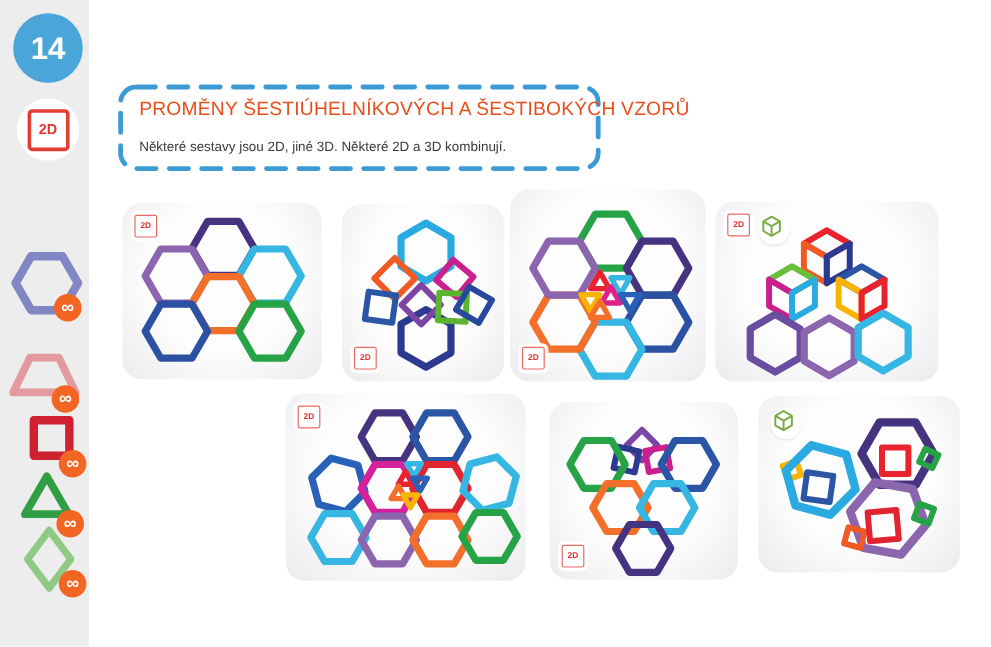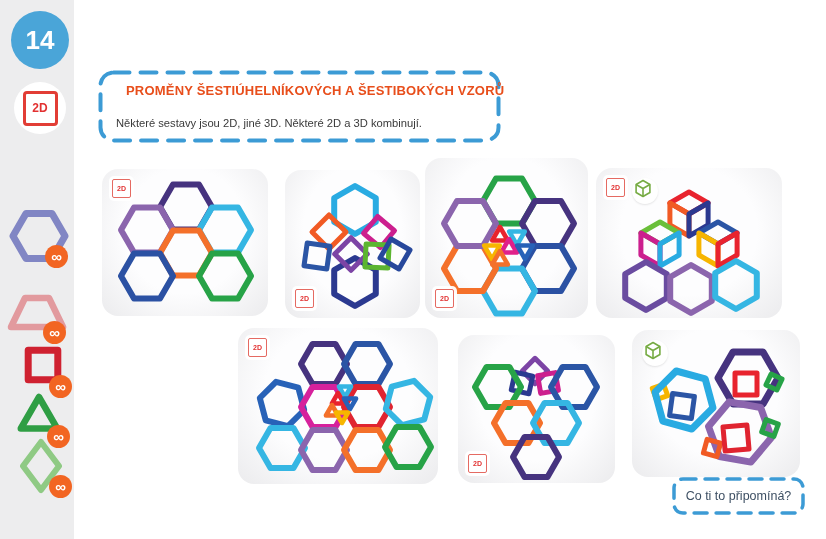--- a/index.html
+++ b/index.html
@@ -17,22 +17,22 @@
   .sq2d{width:29px;height:29px;border:3.5px solid #e23d35;border-radius:4px;
         display:flex;align-items:center;justify-content:center;
         font-weight:bold;font-size:12px;color:#e23131;}
   .shape-slot{position:absolute;width:62px;height:60px;}
   .inf-badge{position:absolute;right:2px;bottom:0;width:23px;height:23px;border-radius:50%;
              background:#f26522;color:#fff;font-weight:bold;font-size:15px;line-height:23px;
              text-align:center;}
   
   .header-box{position:absolute;left:98px;top:70px;width:403px;height:73px;}
   .dash{position:absolute;left:0;top:0;}
-  .header-title{position:absolute;left:18px;top:13px;font-size:13px;font-weight:bold;
-                color:#e84e1b;letter-spacing:.2px;white-space:nowrap;margin-left:10px;}
+  .header-title{position:absolute;left:18px;top:13px;font-size:16px;font-weight:normal;
+                color:#e84e1b;letter-spacing:.2px;white-space:nowrap;}
   .header-line{position:absolute;left:18px;font-size:11.2px;color:#3a3a3a;white-space:nowrap;}
   #hline1{top:30px;} #hline2{top:47px;text-align:center;}
   
   .photo-card{position:absolute;border-radius:16px;
               background:radial-gradient(ellipse at 50% 42%,#fdfdfe 52%,#ebebed 100%);}
   .photo-card svg{position:absolute;left:0;top:0;}
   .chip{position:absolute;display:flex;align-items:center;justify-content:center;}
   .chip-2d{width:17px;height:17px;background:#fff;border:1.5px solid #e56a62;border-radius:2px;
            box-shadow:0 0 0 3px rgba(255,255,255,.95);font-size:7px;font-weight:bold;color:#e23131;}
   .chip-3d{width:26px;height:26px;background:#fff;border-radius:50%;
@@ -212,20 +212,14 @@
           <svg width="22" height="22" viewBox="0 0 22 22">
             <polygon points="11.0,2.5 17.9,6.5 17.9,14.5 11.0,18.5 4.1,14.5 4.1,6.5" fill="none" stroke="#76ab43" stroke-width="1.6" stroke-linejoin="round"></polygon>
             <line x1="11" y1="10.5" x2="11" y2="18.5" stroke="#76ab43" stroke-width="1.6"></line>
             <line x1="11" y1="10.5" x2="4.1" y2="6.5" stroke="#76ab43" stroke-width="1.6"></line>
             <line x1="11" y1="10.5" x2="17.9" y2="6.5" stroke="#76ab43" stroke-width="1.6"></line>
           </svg>
         </div>
       </div>
     </div>
 
-  <div class="prompt-box">
-    <svg class="dash" width="133" height="38">
-      <rect x="2" y="2" width="129" height="34" rx="9" fill="none" stroke="#3c9bd5" stroke-width="3.5" stroke-dasharray="13 9" stroke-linecap="round"></rect>
-    </svg>
-    <span class="prompt-text">Co ti to připomíná?</span>
-  </div>
 
 </div>
 
 </body></html>

